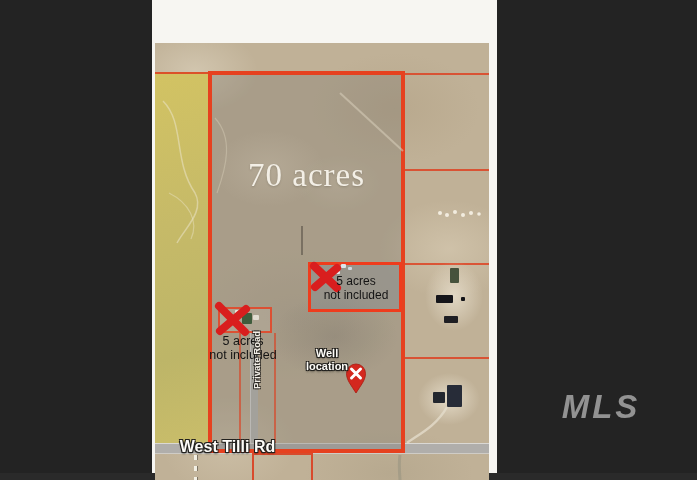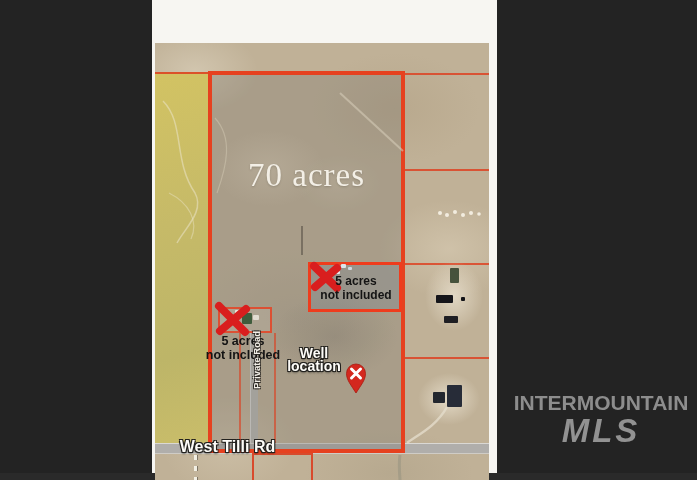--- a/index.html
+++ b/index.html
@@ -97,26 +97,26 @@
   
   .overlay{position:absolute;left:0;top:0;width:334px;height:468px;}
   
   .lbl{position:absolute;text-align:center;}
   .serif-big{
     left:53px;top:114px;width:197px;
     font-family:"Liberation Serif", serif;
     font-size:33px;color:#f3efe6;letter-spacing:1px;
     text-shadow:0 1px 2px rgba(60,55,45,.25);
   }
-  .blk{font-weight:bold;color:#141414;line-height:14px;font-size:12px;}
+  .blk{font-weight:normal;color:#141414;line-height:14px;font-size:12px;}
   .excl-up-txt{left:155px;top:231px;width:92px;}
   .excl-left-txt{left:38px;top:291px;width:100px;font-size:12.5px;}
   .wht{font-weight:bold;color:#fdfcf8;
     text-shadow:-1px -1px 0 #22211e,1px -1px 0 #22211e,-1px 1px 0 #22211e,1px 1px 0 #22211e,0 2px 2px rgba(0,0,0,.45);}
-  .well-txt{left:126px;top:304px;width:66px;font-size:14px;line-height:13px;}
+  .well-txt{left:139px;top:304px;width:66px;font-size:11px;line-height:13px;}
   .tilli-txt{left:20px;top:395px;width:105px;font-size:16px;}
   .oasis-txt{left:63px;top:420px;width:130px;font-size:9px;line-height:11px;letter-spacing:.2px;}
   .priv-txt{
     left:99px;top:346px;width:0;height:0;white-space:nowrap;
     font-size:9.5px;font-weight:bold;color:#f2efe8;
     text-shadow:-1px -1px 0 rgba(40,38,34,.8),1px -1px 0 rgba(40,38,34,.8),-1px 1px 0 rgba(40,38,34,.8),1px 1px 0 rgba(40,38,34,.8);
     transform:translate(-3px,0) rotate(-90deg);transform-origin:0 0;
   }
   
   .watermark{position:absolute;left:505px;top:391px;width:192px;text-align:center;color:#8d8d8d;}
@@ -219,15 +219,14 @@
 
     <div class="lbl wht tilli-txt">West Tilli Rd</div>
 
 
     <div class="lbl priv-txt">Private Road</div>
 
   </div>
 </div>
 
 <div class="watermark">
-  <div class="wm1">INTERMOUNTAIN</div>
   <div class="wm2">MLS</div>
 </div>
 
 </body></html>

